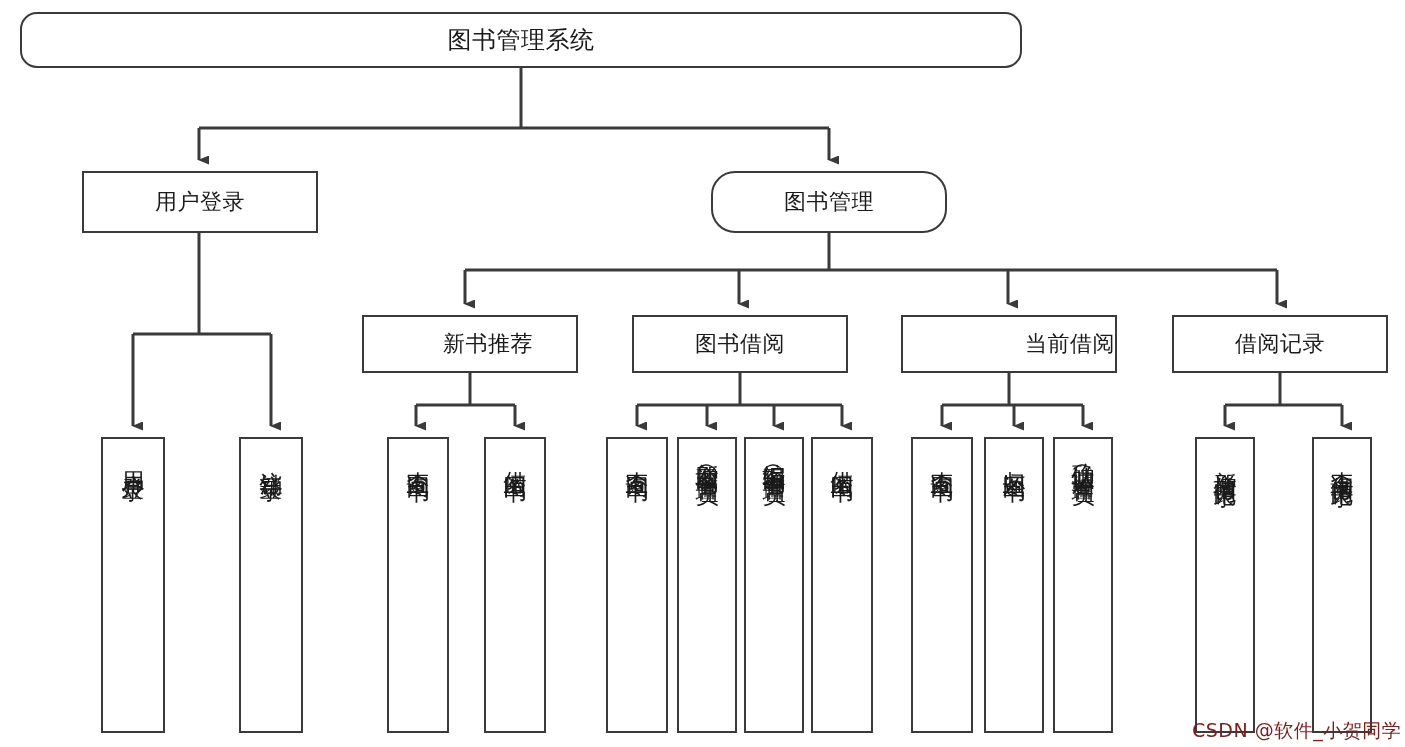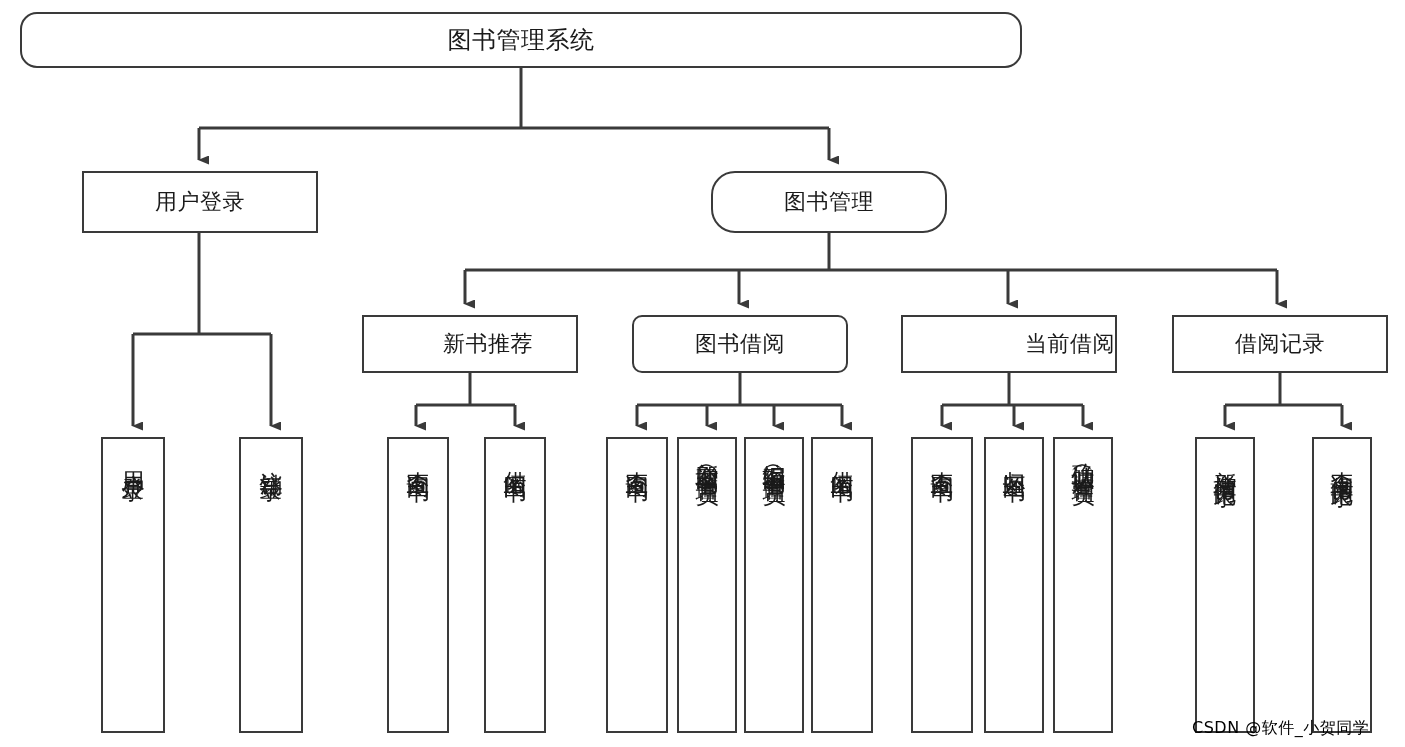--- a/index.html
+++ b/index.html
@@ -62,22 +62,22 @@
     font-size: 23px;
     line-height: 1.0;
     letter-spacing: 3px;
     white-space: nowrap;
   }
   .leaf.leaf-tall .node-label {
     padding-top: 0;
   }
   .watermark {
     position: absolute;
-    font-size: 16px;
-    color: #000000;
+    font-size: 19px;
+    color: #7f1d1d;
     white-space: nowrap;
     letter-spacing: 0.5px;
     user-select: none;
   }
 </style>
 </head>
 <body>
 
 <div id="canvas">
 
@@ -138,21 +138,21 @@
   <div class="node level-mid" style="left:82px; top:171px; width:236px; height:62px;">
     <span class="node-label">用户登录</span>
   </div>
   <div class="node level-mid" style="left:711px; top:171px; width:236px; height:62px;border-radius:24px;">
     <span class="node-label">图书管理</span>
   </div>
 
   <div class="node level-mid" style="left:362px; top:315px; width:216px; height:58px;padding-left:36px;">
     <span class="node-label">新书推荐</span>
   </div>
-  <div class="node level-mid" style="left:632px; top:315px; width:216px; height:58px;border-radius:10px;">
+  <div class="node level-mid" style="left:632px; top:315px; width:216px; height:58px;">
     <span class="node-label">图书借阅</span>
   </div>
   <div class="node level-mid" style="left:901px; top:315px; width:216px; height:58px;justify-content:flex-end;">
     <span class="node-label">当前借阅</span>
   </div>
   <div class="node level-mid" style="left:1172px; top:315px; width:216px; height:58px;">
     <span class="node-label">借阅记录</span>
   </div>
 
   <div class="node leaf" style="left:101px; top:437px; width:64px; height:296px;">

